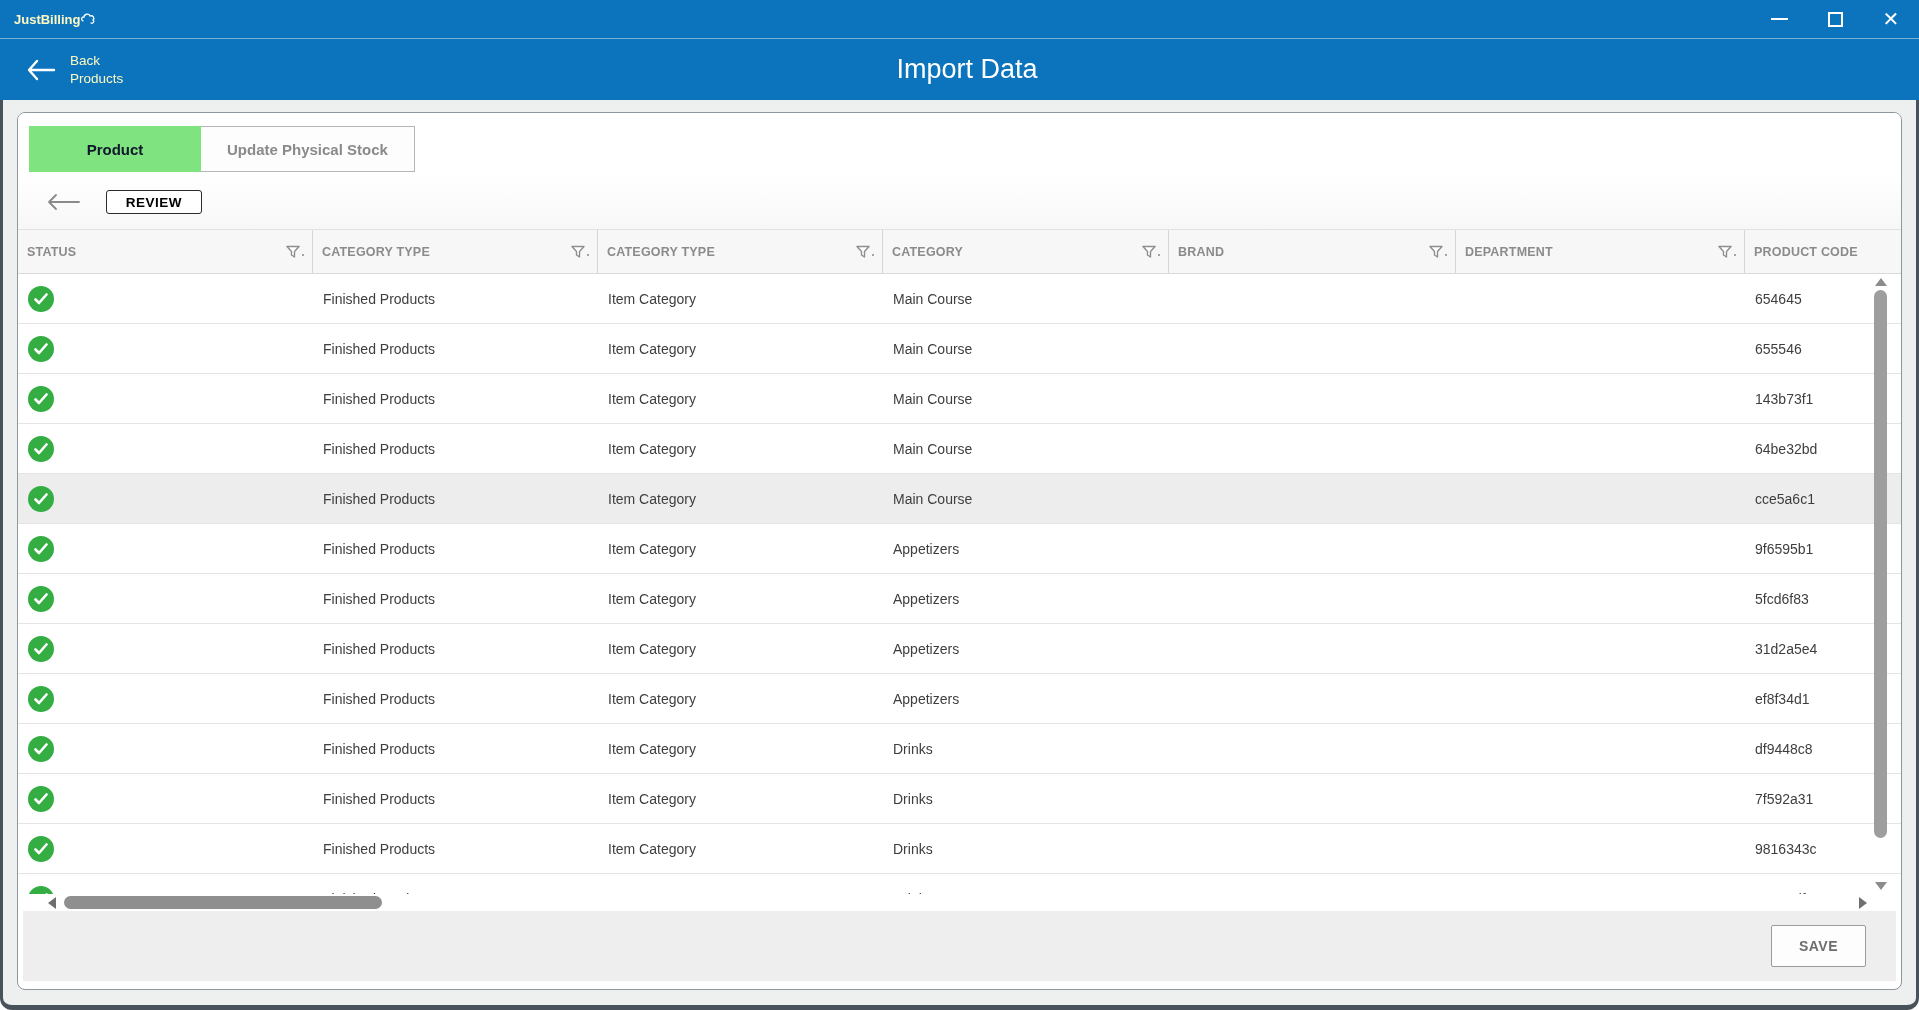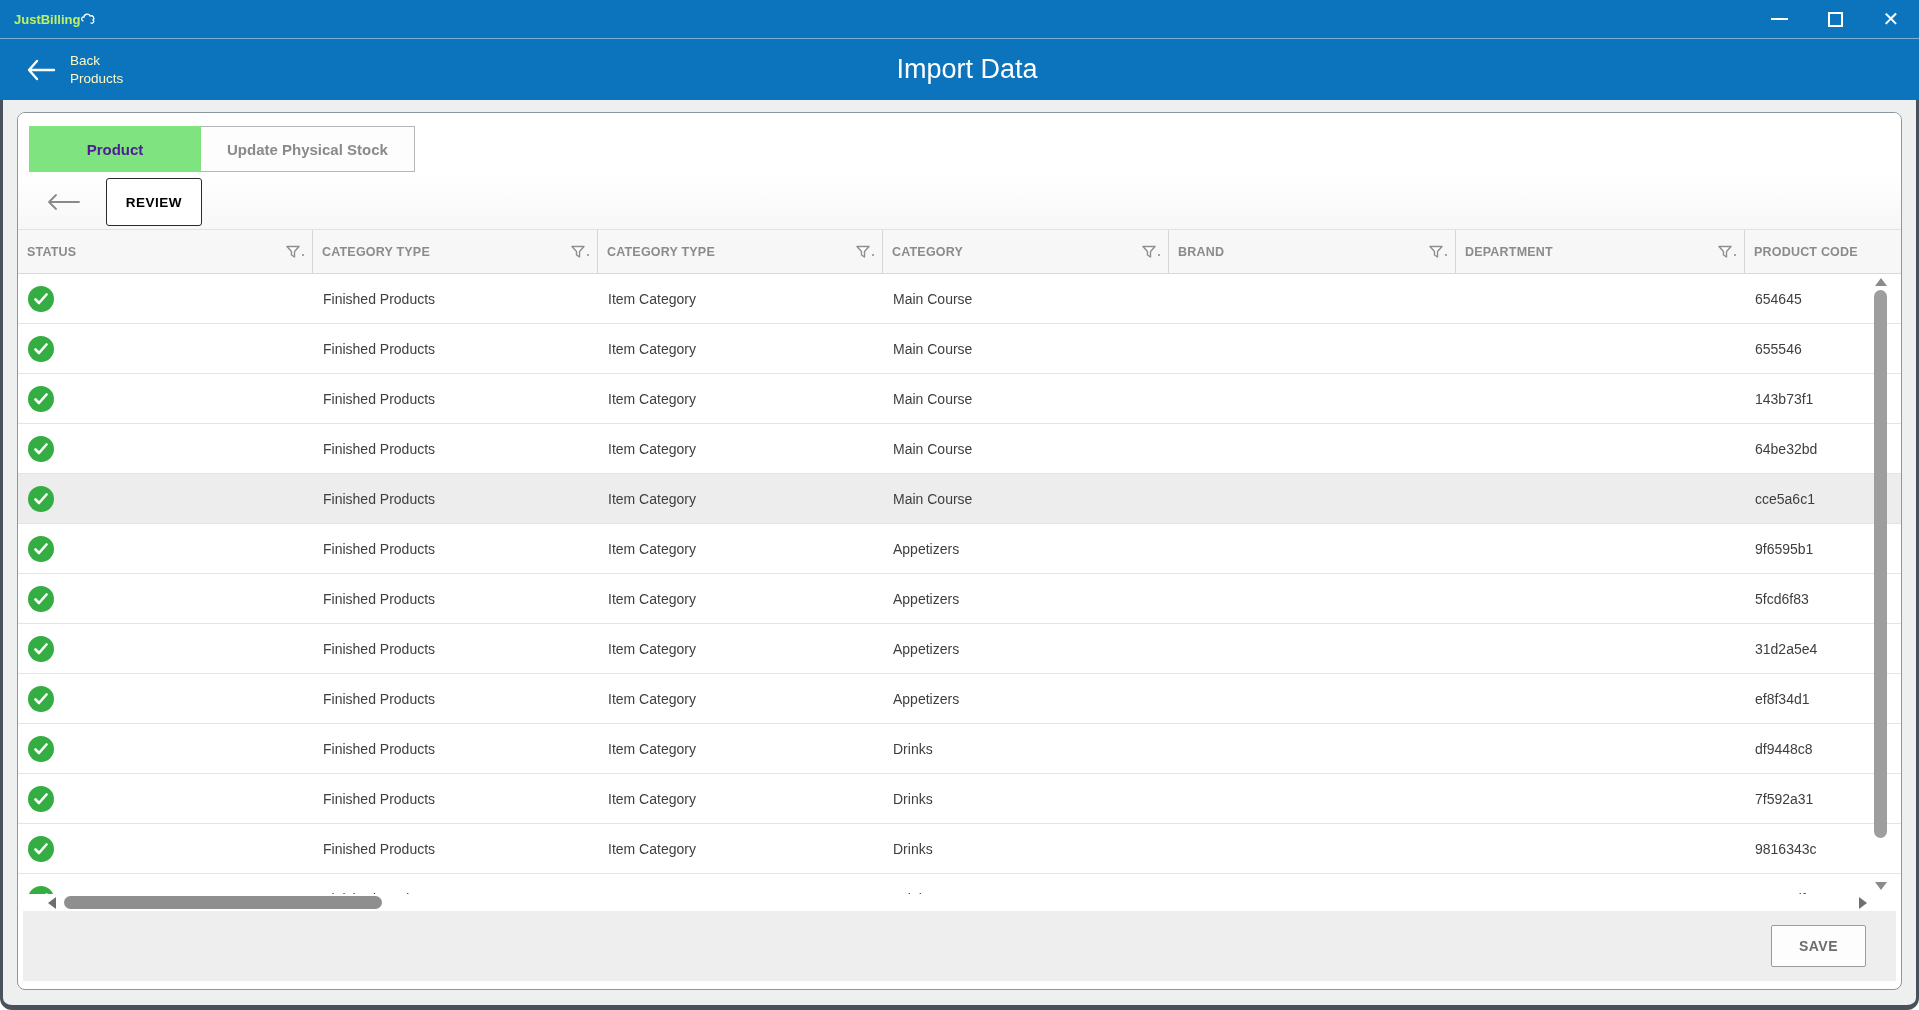--- a/index.html
+++ b/index.html
@@ -8,21 +8,21 @@
     --check-green:#34ad43;
     --sel-row:#ededed;
     --frame:#49525a;
   }
   *{margin:0;padding:0;box-sizing:border-box;}
   html,body{width:1919px;height:1010px;overflow:hidden;}
   body{font-family:"Liberation Sans",sans-serif;background:#fff;}
 
   
   .titlebar{height:38px;background:var(--blue);display:flex;align-items:center;justify-content:space-between;padding:0 0 0 14px;}
-  .logo{color:#bef264;font-size:13px;font-weight:bold;display:flex;align-items:center;gap:2px;}
+  .logo{color:#fef9c3;font-size:13px;font-weight:bold;display:flex;align-items:center;gap:2px;}
   .logo svg{margin-left:-2px;}
   .win-controls{display:flex;align-items:center;height:100%;}
   .win-btn{width:56px;height:100%;display:flex;align-items:center;justify-content:center;color:#fff;cursor:pointer;}
   .win-btn .min{display:block;width:17px;height:2px;background:#fff;}
   .win-btn .max{display:block;width:15px;height:15px;border:2px solid #fff;}
   .win-btn .cls{font-size:20px;line-height:1;font-weight:400;}
 
   
   .nav{height:62px;background:var(--blue);border-top:1px solid rgba(255,255,255,.45);position:relative;display:flex;align-items:center;}
   .back-group{display:flex;align-items:center;gap:14px;margin-left:26px;cursor:pointer;}
@@ -30,26 +30,26 @@
   .page-title{position:absolute;left:15px;right:0;text-align:center;color:#fff;font-size:27px;font-weight:400;pointer-events:none;}
 
   
   .app-body{height:910px;background:#eef0f0;padding:12px 14px 0;border-left:3px solid var(--frame);border-right:3px solid var(--frame);border-bottom:5px solid var(--frame);border-radius:0 0 12px 12px;}
   .panel{height:878px;background:#fff;border:1px solid #8f979e;border-radius:8px;display:flex;flex-direction:column;overflow:hidden;}
 
   
   .tabs{padding:13px 0 0 11px;display:flex;height:62px;background:#fff;}
   .tab{height:46px;min-width:172px;padding:0 26px;display:flex;align-items:center;justify-content:center;background:#fdfdfd;border:1px solid #b6b6b6;border-left-width:0;color:#8a8a8a;font-size:15px;font-weight:bold;cursor:pointer;}
   .tab:first-child{border-left-width:1px;}
-  .tab.active{background:var(--tab-green);border-color:var(--tab-green);color:#4c1d95;}
+  .tab.active{background:var(--tab-green);border-color:var(--tab-green);color:#0f172a;}
 
   
   .toolbar{height:54px;display:flex;align-items:center;padding-left:28px;background:linear-gradient(#ffffff,#f7f7f7);}
   .tool-back{color:#8a8a8a;cursor:pointer;display:flex;align-items:center;}
-  .review-btn{margin-left:24px;width:96px;height:48px;background:#fff;border:1.5px solid #2b2b2b;border-radius:3px;font-size:13.5px;font-weight:bold;color:#000;letter-spacing:.5px;cursor:pointer;font-family:"Liberation Sans",sans-serif;}
+  .review-btn{margin-left:24px;width:96px;height:24px;background:#fff;border:1.5px solid #2b2b2b;border-radius:3px;font-size:13.5px;font-weight:bold;color:#000;letter-spacing:.5px;cursor:pointer;font-family:"Liberation Sans",sans-serif;}
 
   
   .table-wrap{flex:1;position:relative;overflow:hidden;display:flex;flex-direction:column;}
   .grid{display:grid;grid-template-columns:295px 285px 285px 286px 287px 289px minmax(120px,1fr);}
   .thead{height:45px;background:#f7f7f7;border-top:1px solid #e2e2e2;border-bottom:1px solid #d9d9d9;flex:0 0 45px;}
   .th{display:flex;align-items:center;padding:0 7px 0 9px;border-right:1px solid #d5d5d5;color:#8b8b8b;font-size:12.5px;font-weight:bold;letter-spacing:.2px;overflow:hidden;white-space:nowrap;gap:8px;}
   .th:last-child{border-right:none;}
   .th .spacer{flex:1;}
   .th .dot{color:#9a9a9a;margin-left:1px;font-weight:bold;}
   .rows{flex:1;overflow:hidden;position:relative;background:#fff;}

